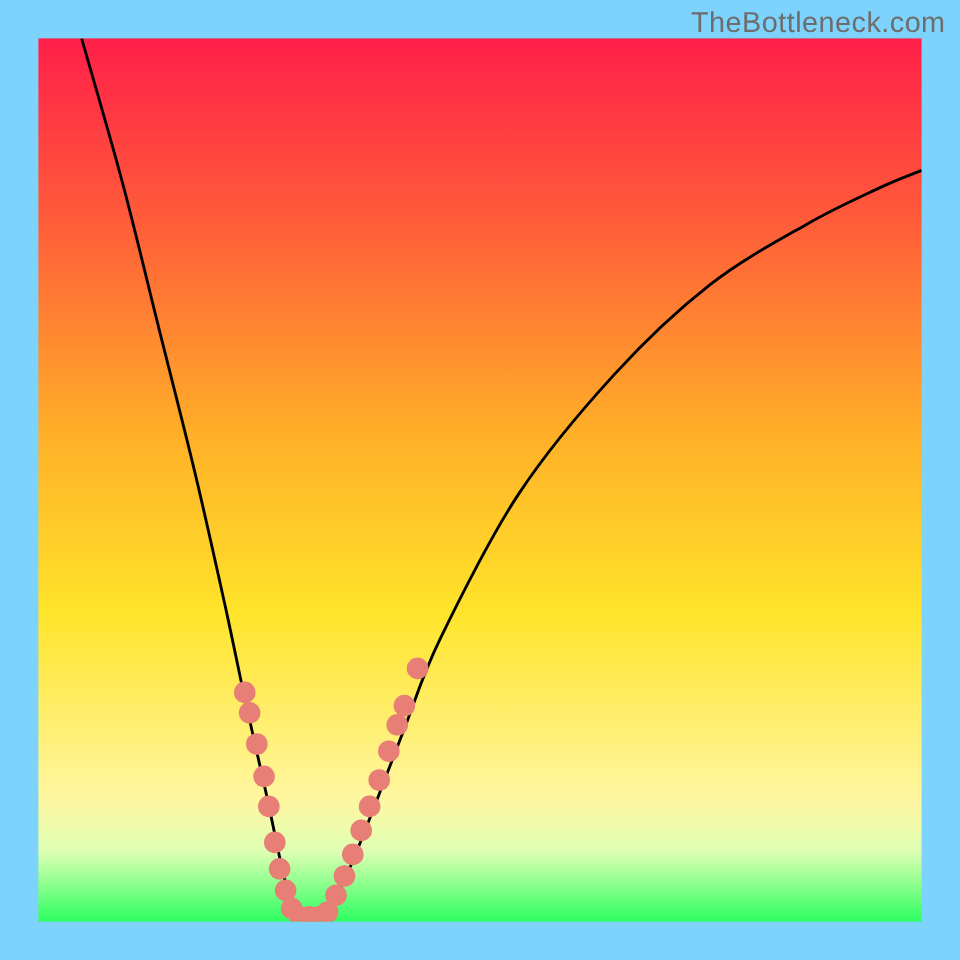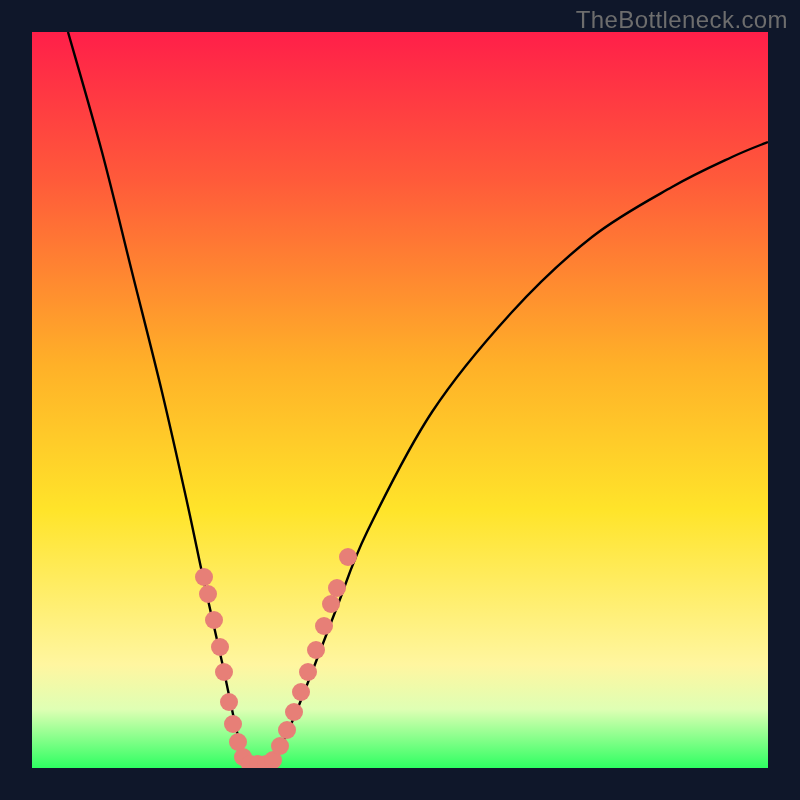--- a/index.html
+++ b/index.html
@@ -7,21 +7,21 @@
     padding: 0;
     width: 800px;
     height: 800px;
     overflow: hidden;
     background: #000;
     font-family: Arial, Helvetica, sans-serif;
   }
   .frame {
     position: absolute;
     inset: 0;
-    background: #0f172a;
+    background: #7dd3fc;
   }
   .plot {
     position: absolute;
     left: 32px;
     top: 32px;
     width: 736px;
     height: 736px;
     
     background: linear-gradient(
       to bottom,

